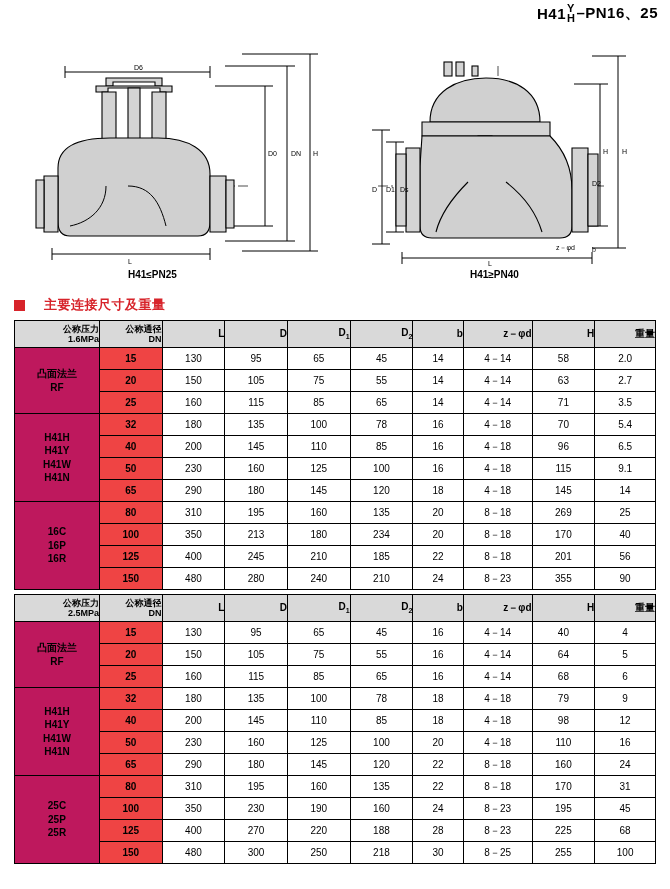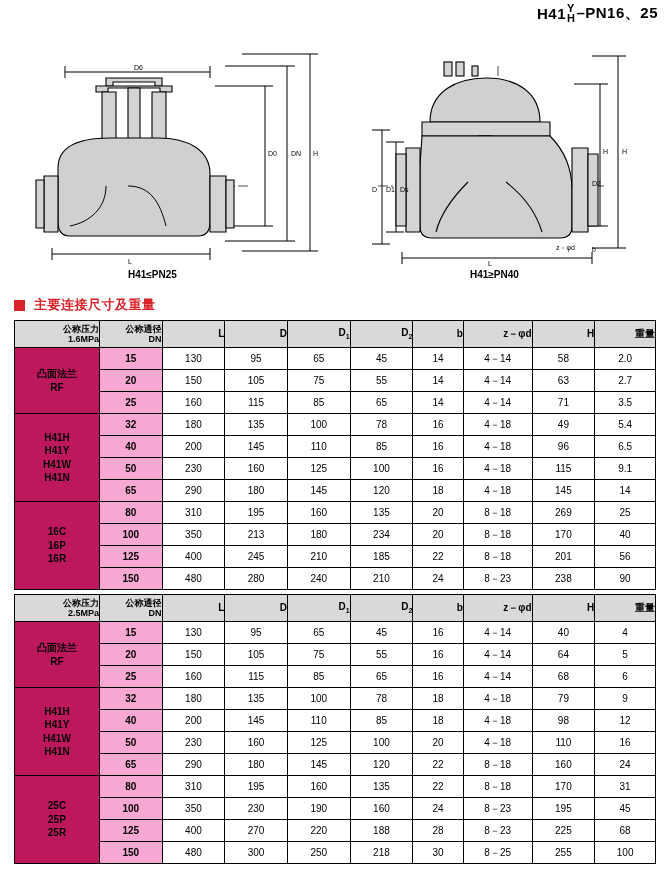--- a/index.html
+++ b/index.html
@@ -60,21 +60,21 @@
 
   svg.fig { position: absolute; top: 0; left: 0; }
 
   
   .section-head {
     position: absolute;
     left: 14px;
     top: 296px;
     display: flex;
     align-items: center;
-    gap: 9px;
+    gap: 19px;
   }
   .section-head .marker {
     width: 11px;
     height: 11px;
     background: #d7232a;
     display: inline-block;
   }
   .section-head .txt {
     font-size: 13px;
     font-weight: bold;
@@ -111,21 +111,21 @@
     text-align: right;
   }
   table.spec td.side {
     background: #be185d;
     font-weight: bold;
     font-size: 10px;
     line-height: 1.35;
     width: 84px;
   }
   table.spec td.num {
-    background: #f9a8d4;
+    background: #ef4444;
     font-weight: bold;
     font-size: 10px;
   }
   .sub {
     font-size: 7px;
     vertical-align: sub;
   }
   .hdr-two {
     display: block;
     font-size: 9px;
@@ -328,21 +328,21 @@
       </tr>
       <tr>
         <td class="side" rowspan="4">H41H<br>H41Y<br>H41W<br>H41N</td>
         <td class="num">32</td>
         <td>180</td>
         <td>135</td>
         <td>100</td>
         <td>78</td>
         <td>16</td>
         <td>4－18</td>
-        <td>49</td>
+        <td>70</td>
         <td>5.4</td>
       </tr>
       <tr>
         <td class="num">40</td>
         <td>200</td>
         <td>145</td>
         <td>110</td>
         <td>85</td>
         <td>16</td>
         <td>4－18</td>
@@ -406,21 +406,21 @@
         <td>56</td>
       </tr>
       <tr>
         <td class="num">150</td>
         <td>480</td>
         <td>280</td>
         <td>240</td>
         <td>210</td>
         <td>24</td>
         <td>8－23</td>
-        <td>238</td>
+        <td>355</td>
         <td>90</td>
       </tr>
     </tbody>
   </table>
 
   <table class="spec" id="table2">
     <colgroup>
       <col style="width:84px">
         <col style="width:62px">
         <col style="width:62px">

